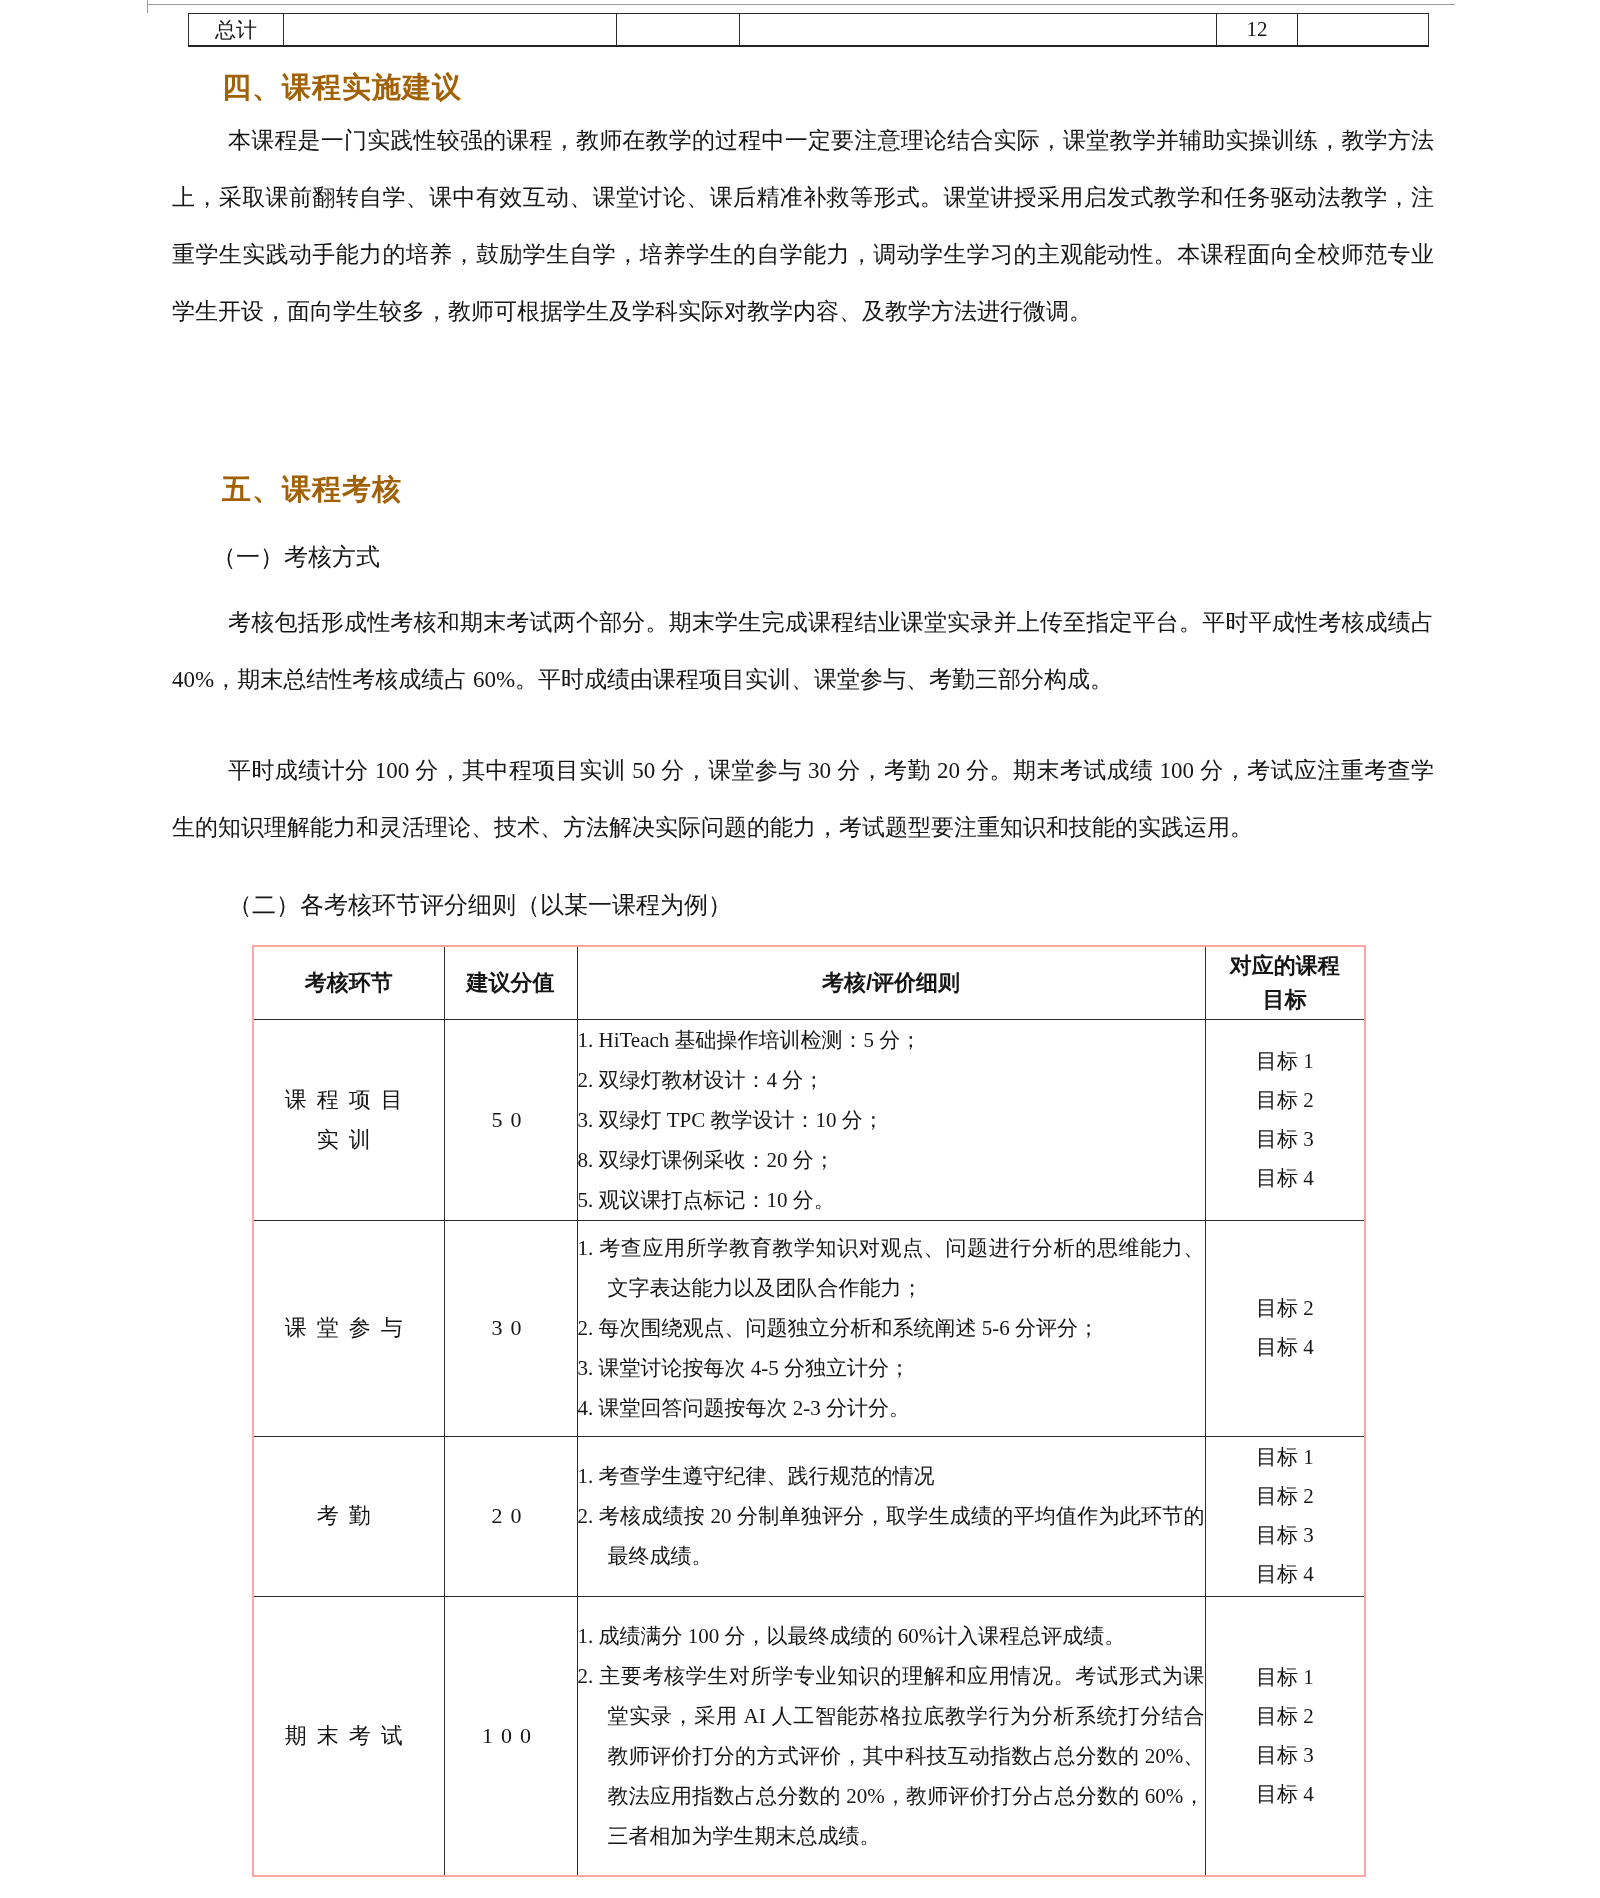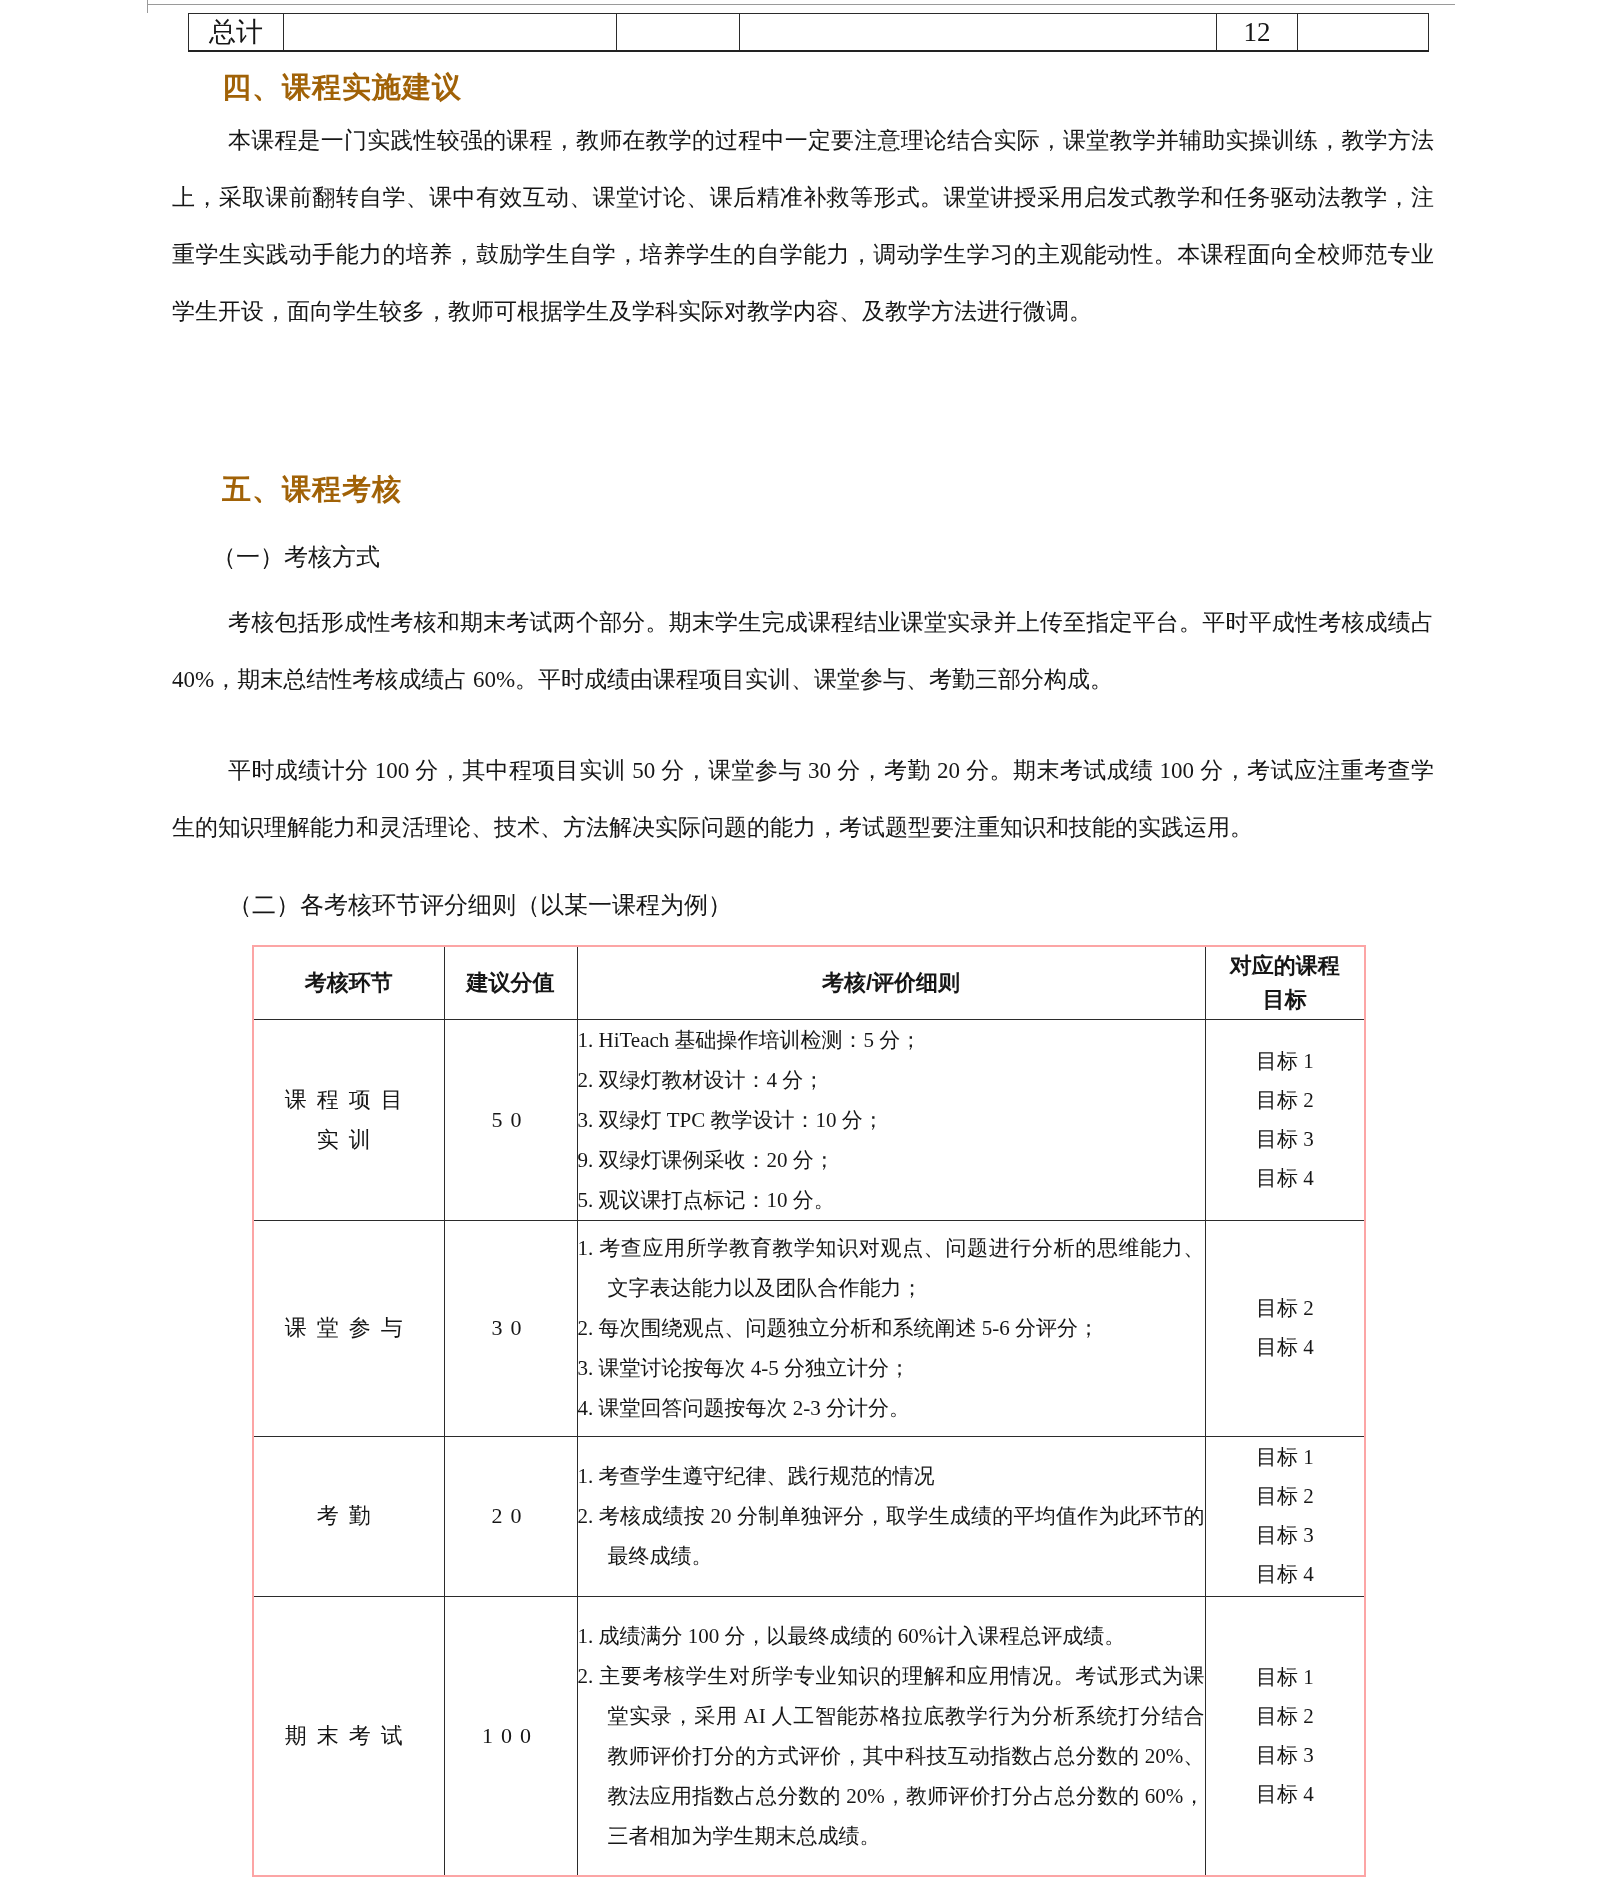--- a/index.html
+++ b/index.html
@@ -13,21 +13,21 @@
   .hairline-top{top:4px;left:147px;width:1308px;height:0;border-top:1px solid #9a9a9a;}
   .tick-left{top:0;left:147px;width:0;height:13px;border-left:1px solid #9a9a9a;}
 
   
   table.summary{
     border-collapse:collapse;table-layout:fixed;width:1240px;
     border:1px solid #2b2b2b;border-bottom:2px solid #222;
   }
   table.summary td{
     border:1px solid #2b2b2b;height:31px;text-align:center;
-    font-size:27px;color:#161616;padding:0;overflow:hidden;
+    font-size:21px;color:#161616;padding:0;overflow:hidden;
   }
 
   .h-main{
     font-family:"Liberation Sans","DejaVu Sans",sans-serif;font-weight:bold;
     font-size:29px;color:#a16207;letter-spacing:1px;white-space:nowrap;
   }
   .h-sub{font-size:24px;color:#161616;white-space:nowrap;}
 
   .para{
     width:1262px;font-size:23px;line-height:57px;text-align:justify;
@@ -118,21 +118,21 @@
     </tr>
 
     <tr style="height:200px;">
       <td class="cat">课程项目
 实训</td>
       <td class="score">50</td>
       <td class="details">
         <div class="detail-item">1. HiTeach 基础操作培训检测：5 分；</div>
         <div class="detail-item">2. 双绿灯教材设计：4 分；</div>
         <div class="detail-item">3. 双绿灯 TPC 教学设计：10 分；</div>
-        <div class="detail-item">9. 双绿灯课例采收：20 分；</div>
+        <div class="detail-item">8. 双绿灯课例采收：20 分；</div>
         <div class="detail-item">5. 观议课打点标记：10 分。</div>
       </td>
       <td class="goals">
         <div class="goal-line">目标 1</div>
         <div class="goal-line">目标 2</div>
         <div class="goal-line">目标 3</div>
         <div class="goal-line">目标 4</div>
       </td>
     </tr>
 

